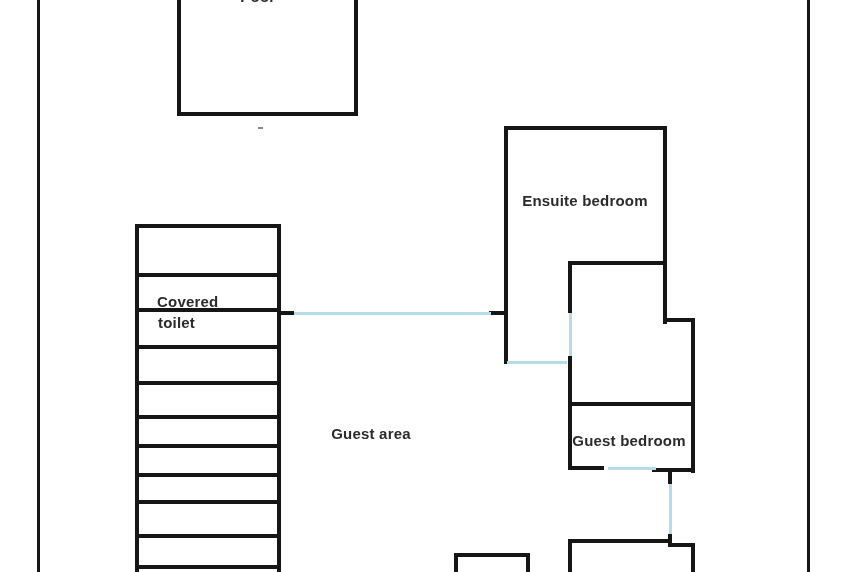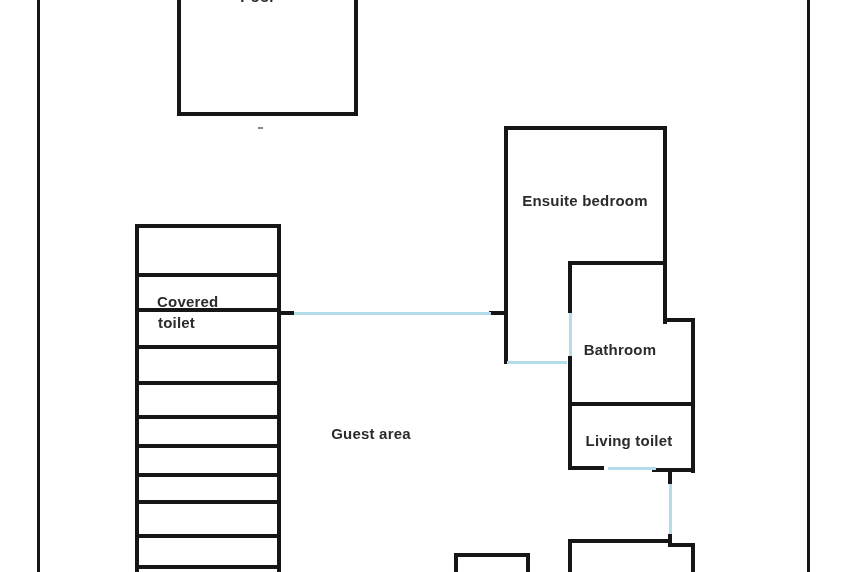--- a/index.html
+++ b/index.html
@@ -93,16 +93,15 @@
   <div class="room-label center" id="label-pool">Pool</div>
 
   <div class="room-label center" id="label-ensuite">Ensuite bedroom</div>
 
   <div class="room-label" id="label-covered">Covered</div>
 
   <div class="room-label" id="label-terrace">toilet</div>
 
   <div class="room-label center" id="label-living">Guest area</div>
 
-  <div class="room-label center" id="label-bathroom">Bathroom</div>
 
-  <div class="room-label center" id="label-guest-toilet">Living toilet</div>
+  <div class="room-label center" id="label-guest-toilet">Guest bedroom</div>
 </div>
 
 </body></html>

